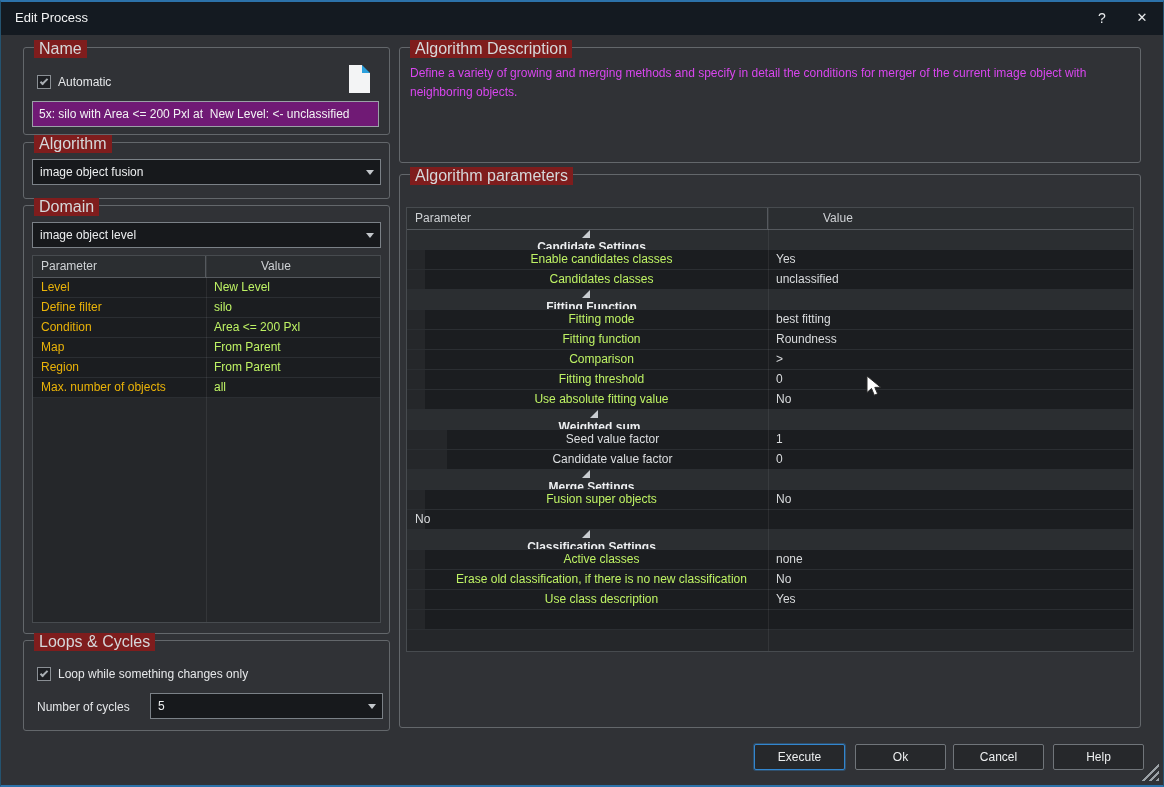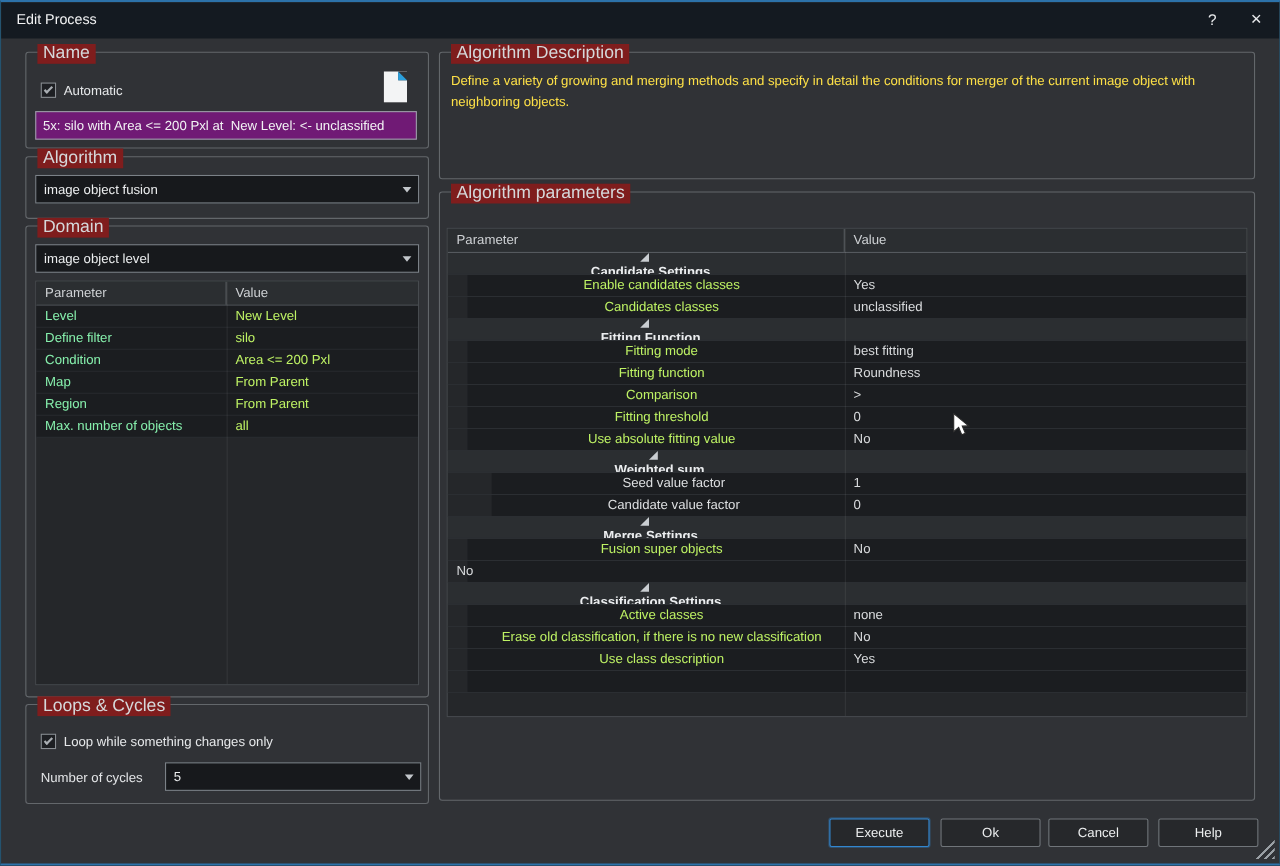--- a/index.html
+++ b/index.html
@@ -33,45 +33,45 @@
                 border-top:5px solid #c3c7cb; }
   .textfield{ position:absolute; height:26px; background:#701a75; border:1px solid #9ba1a7;
               color:#f2f3f4; font-size:12px; font-family:"Liberation Sans",sans-serif;
               padding:0 6px; width:347px; }
   
   .doc-icon{ position:absolute; width:21px; height:28px; background:#f3f4f5; }
   .doc-fold{ position:absolute; top:0; right:0; width:0; height:0;
              border-top:8px solid #303236; border-left:8px solid #2ba0dd; }
   
   .tbl{ position:absolute; background:#25272a; border:1px solid #474b4f; overflow:hidden; }
-  .thead{ display:flex; height:22px; background:#2b2e31; border-bottom:1px solid #55595e; }
+  .thead{ display:flex; height:22px; background:#2b2e31; border-bottom:1px solid #55595e;gap:47px; }
   .th{ line-height:21px; color:#ced1d4; padding-left:8px; }
   .trow{ position:relative; display:flex; height:20px; border-bottom:1px solid #2b2e32; background:#25272a; }
   .trow::before{ content:""; position:absolute; left:0; top:0; right:0; bottom:0; background:#1b1d20; }
   .cell{ position:relative; line-height:19px; white-space:nowrap; overflow:hidden; }
   .col-line{ position:absolute; top:0; bottom:0; width:1px; background:rgba(255,255,255,0.07); }
   
-  .dom-label{ width:173px; padding-left:8px; color:#86efac; }
+  .dom-label{ width:173px; padding-left:8px; color:#eab308; }
   .dom-value{ flex:1; padding-left:8px; color:#bef264; }
   .dom-filler{ position:absolute; left:0; right:0; bottom:0; top:142px; background:#25272a; }
   
   .p-left{ width:361px; display:flex; align-items:center;flex-direction:column; }
   .p-value{ flex:1; padding-left:8px; color:#d9dbdd; line-height:19px; }
   .tri{ width:0; height:0; border-left:8px solid transparent; border-bottom:8px solid #c9cdd1; margin-right:11px; }
   .prow.cat{ background:#2b2e31; } .prow.cat::before{ display:none; }
   .prow.cat .p-left{ padding-left:8px; font-weight:bold; color:#eceef0; }
   .prow.subcat{ background:#2b2e31; } .prow.subcat::before{ display:none; }
   .prow.subcat .p-left{ padding-left:24px; font-weight:bold; color:#eceef0; }
   .prow.param::before{ left:18px; }
   .prow.param .p-left{ padding-left:28px; color:#bef264; }
   .prow.subparam::before{ left:40px; }
   .prow.subparam .p-left{ padding-left:50px; color:#dddfe1; }
   .prow.empty::before{ left:18px; }
   
-  .desc-text{ position:absolute; left:10px; top:16px; right:26px; color:#fde047; line-height:1.55; }
+  .desc-text{ position:absolute; left:10px; top:16px; right:26px; color:#d946ef; line-height:1.55; }
   
   .btn{ position:absolute; top:742px; width:91px; height:26px; background:#26282b;
         border:1px solid #70757a; border-radius:2px; color:#eceeef; font-size:12px;
         text-align:center; line-height:24px; }
   .btn-execute{ left:753px; border-color:#3286cf; box-shadow:0 0 0 1px rgba(50,134,207,.35); }
   .btn-ok{ left:854px; } .btn-cancel{ left:952px; } .btn-help{ left:1052px; }
   .resize-grip{ position:absolute; right:4px; bottom:4px; width:18px; height:18px;
         background:repeating-linear-gradient(135deg, transparent 0 3px, #9aa0a5 3px 5px);
         clip-path:polygon(100% 0, 100% 100%, 0 100%); }
   .cursor{ position:absolute; left:865px; top:373px; pointer-events:none; }

